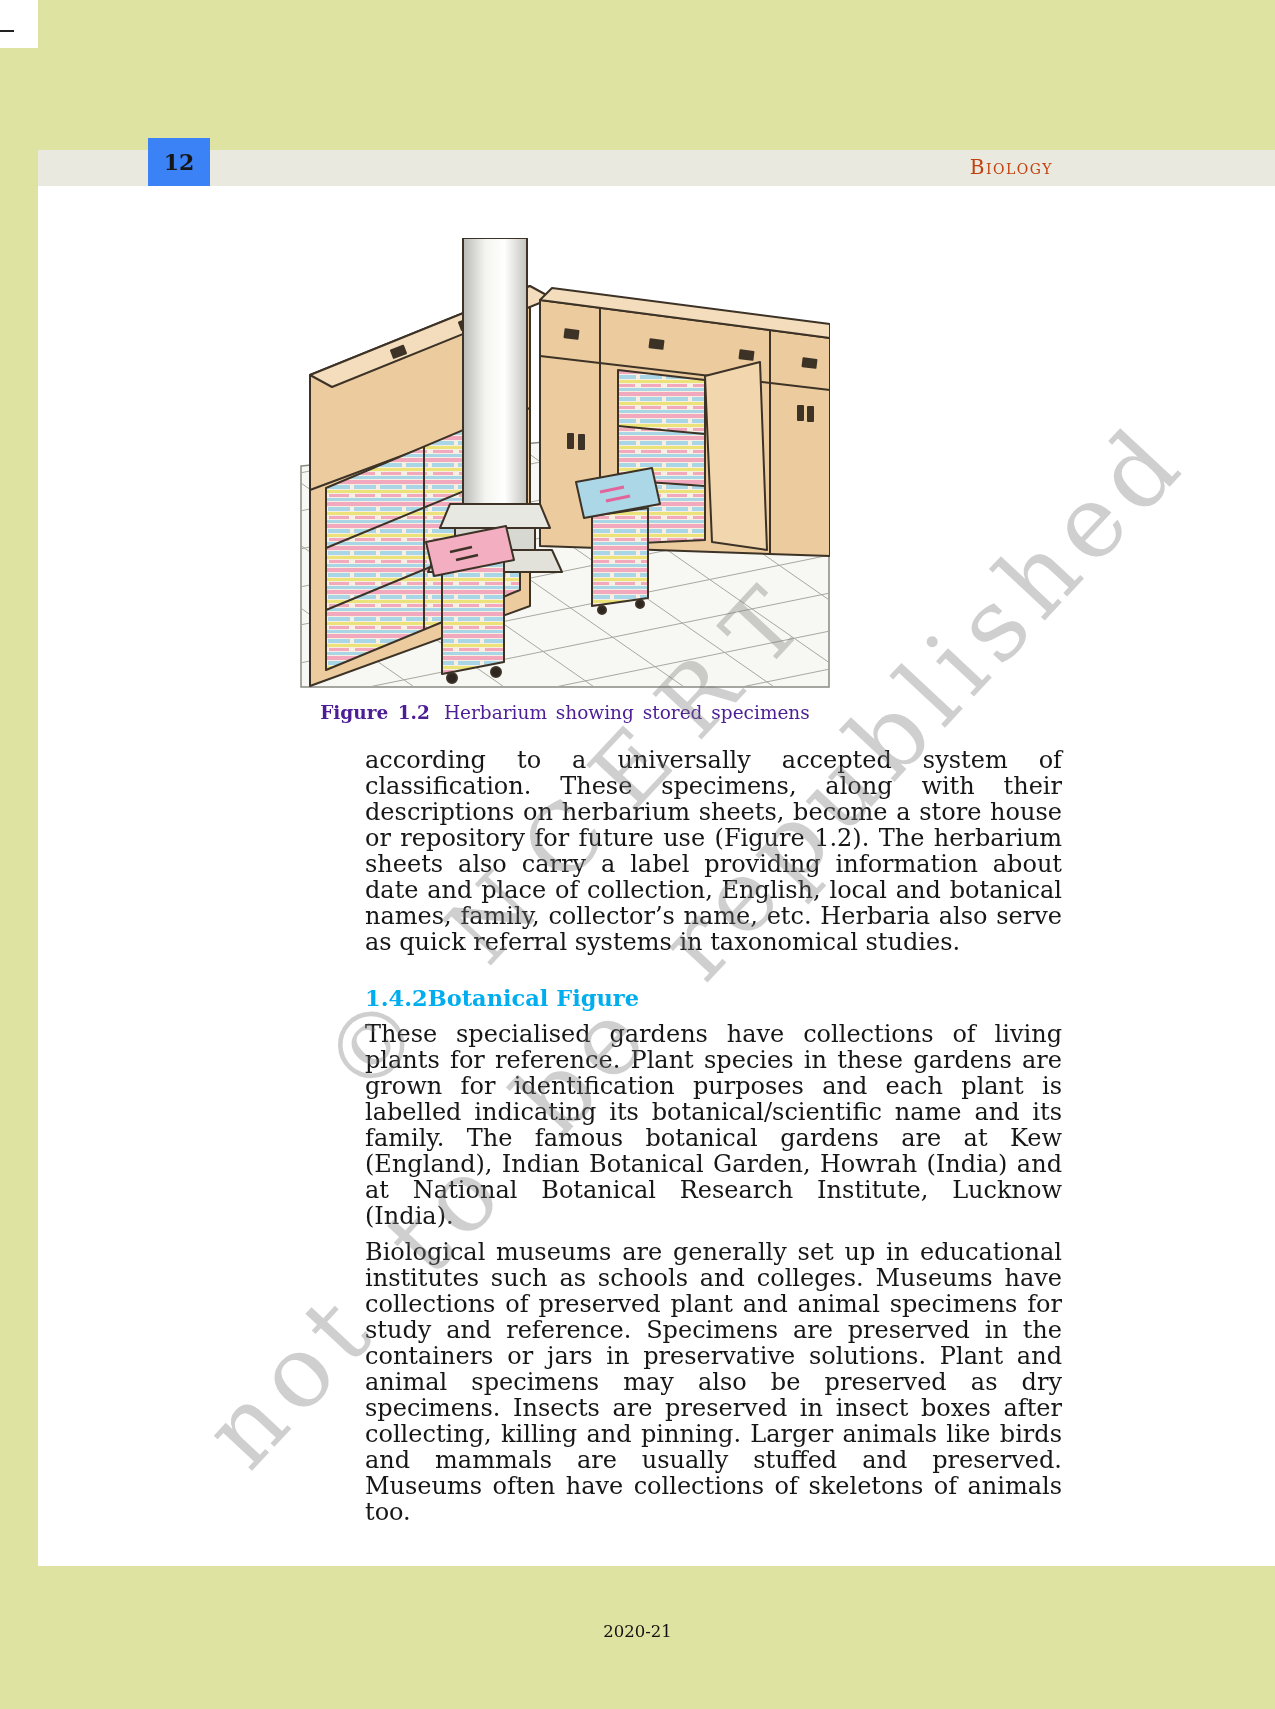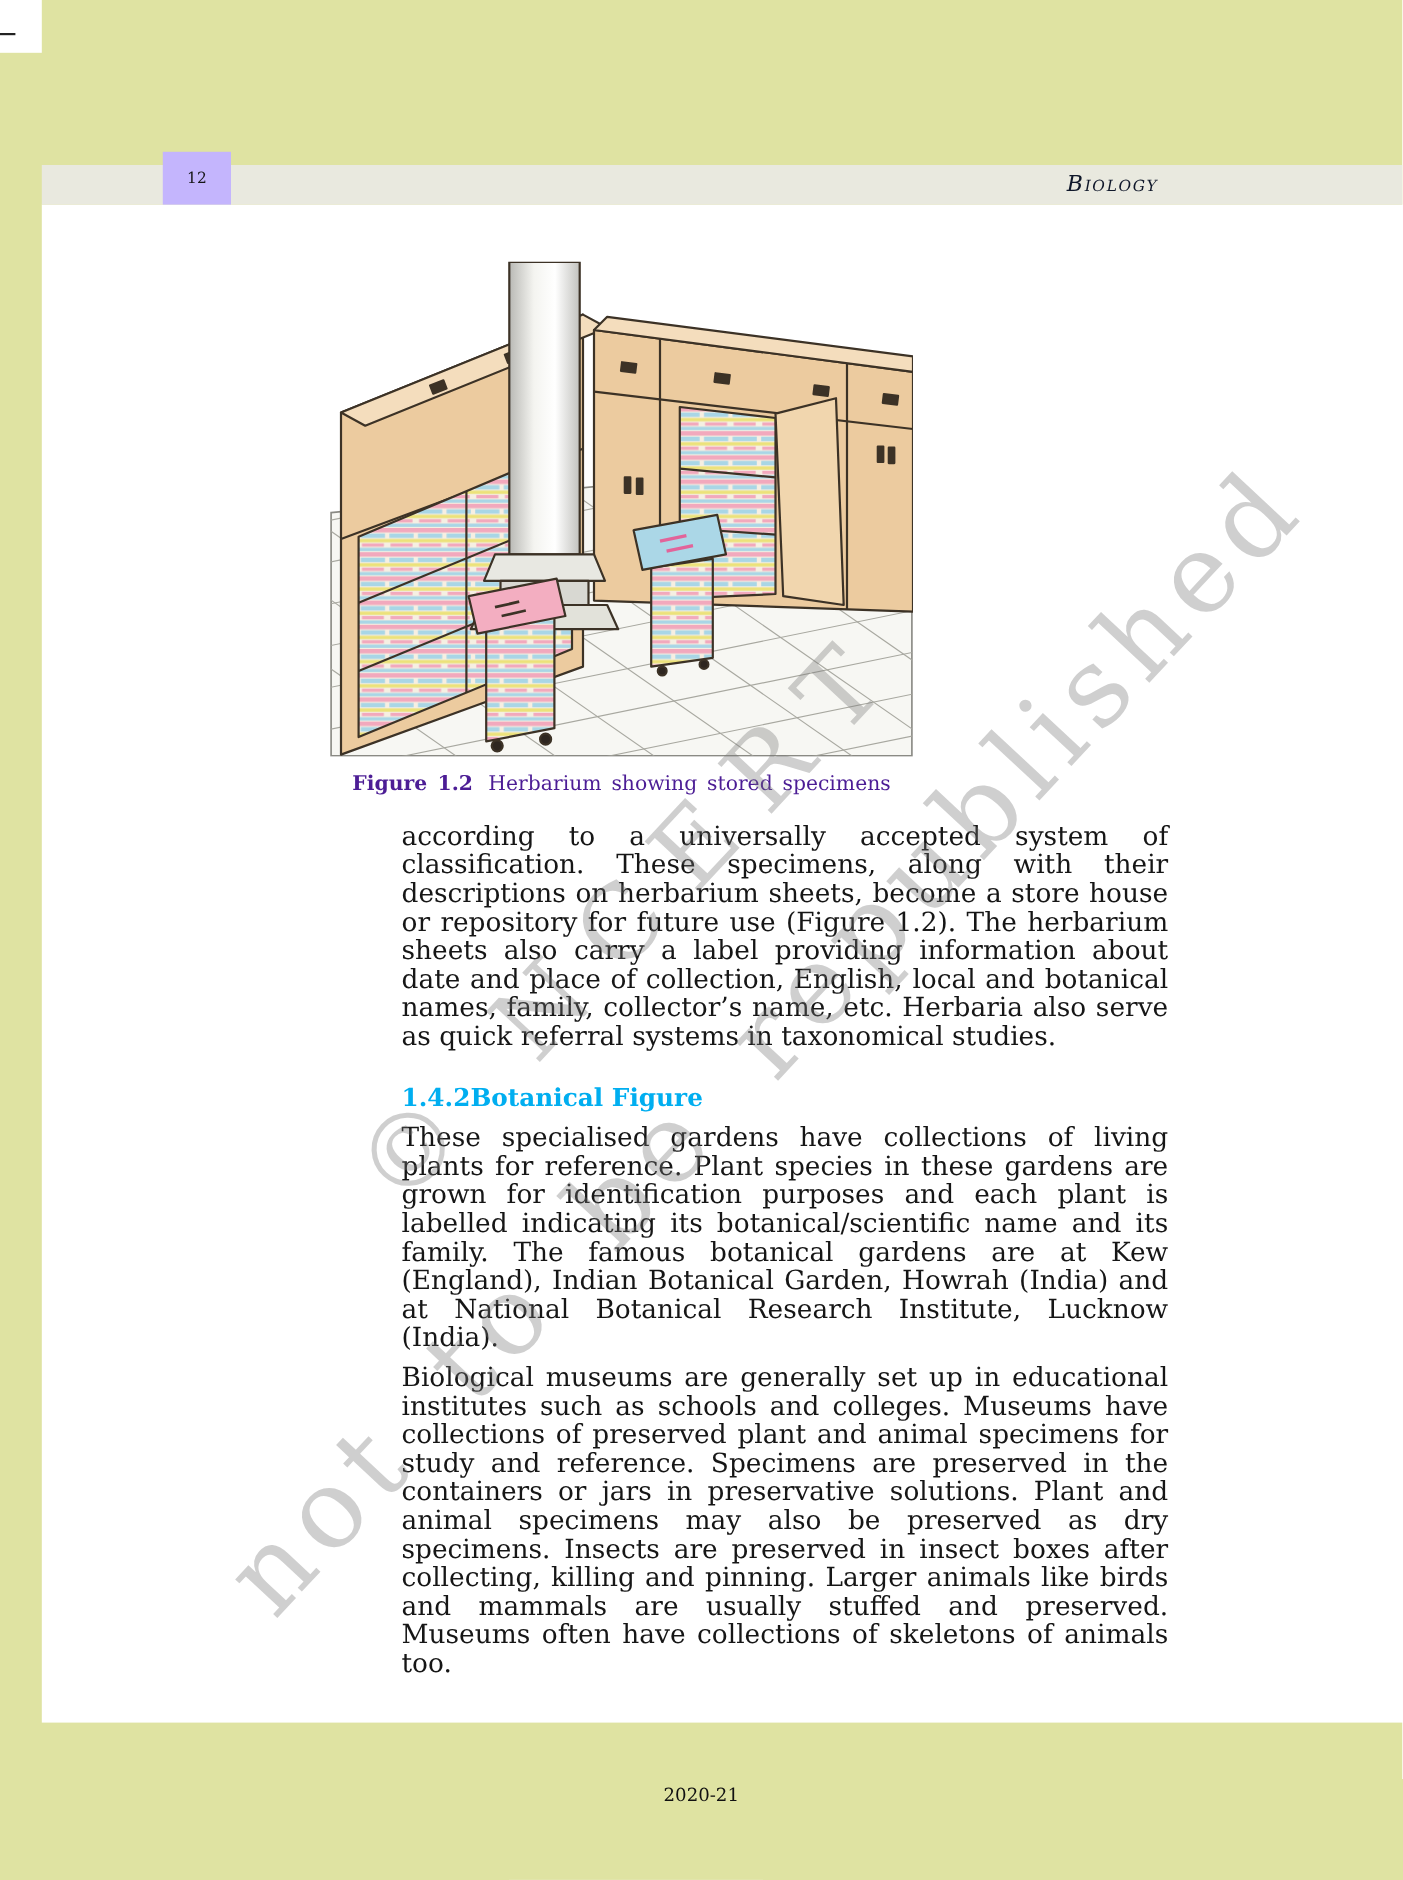--- a/index.html
+++ b/index.html
@@ -16,27 +16,27 @@
   .band-left   { position:absolute; left:0; top:0; width:38px; height:1709px; background:#dfe3a2; z-index:1; }
   .band-top    { position:absolute; left:0; top:0; width:1275px; height:186px; background:#dfe3a2; z-index:1; }
   .band-bottom { position:absolute; left:0; top:1566px; width:1275px; height:143px; background:#dfe3a2; z-index:1; }
   .header-strip{ position:absolute; left:38px; top:150px; width:1237px; height:36px; background:#e9e9df; z-index:2; }
 
   .crop-notch { position:absolute; left:0; top:0; width:38px; height:48px; background:#ffffff; z-index:2; }
   .crop-line  { position:absolute; left:0; top:30px; width:14px; height:2px; background:#222; z-index:3; }
 
   .page-number-box {
     position:absolute; left:148px; top:138px; width:62px; height:48px;
-    background:#c4b5fd; display:flex; align-items:center; justify-content:center;
-    font-size:14px; font-weight:normal; z-index:3;
+    background:#3b82f6; display:flex; align-items:center; justify-content:center;
+    font-size:22px; font-weight:bold; z-index:3;
   }
   .header-title {
     position:absolute; top:155px; right:222px;
     font-variant:small-caps; font-size:20px; letter-spacing:1.5px;
-    color:#0f172a; z-index:3;font-style:italic;
+    color:#c2410c; z-index:3;
   }
 
   .footer-text {
     position:absolute; left:0; top:1622px; width:1275px; text-align:center;
     font-size:16.5px; color:#111; z-index:3;
   }
 
   
   .content { position:absolute; left:365px; top:238px; width:697px; z-index:2; }
 

